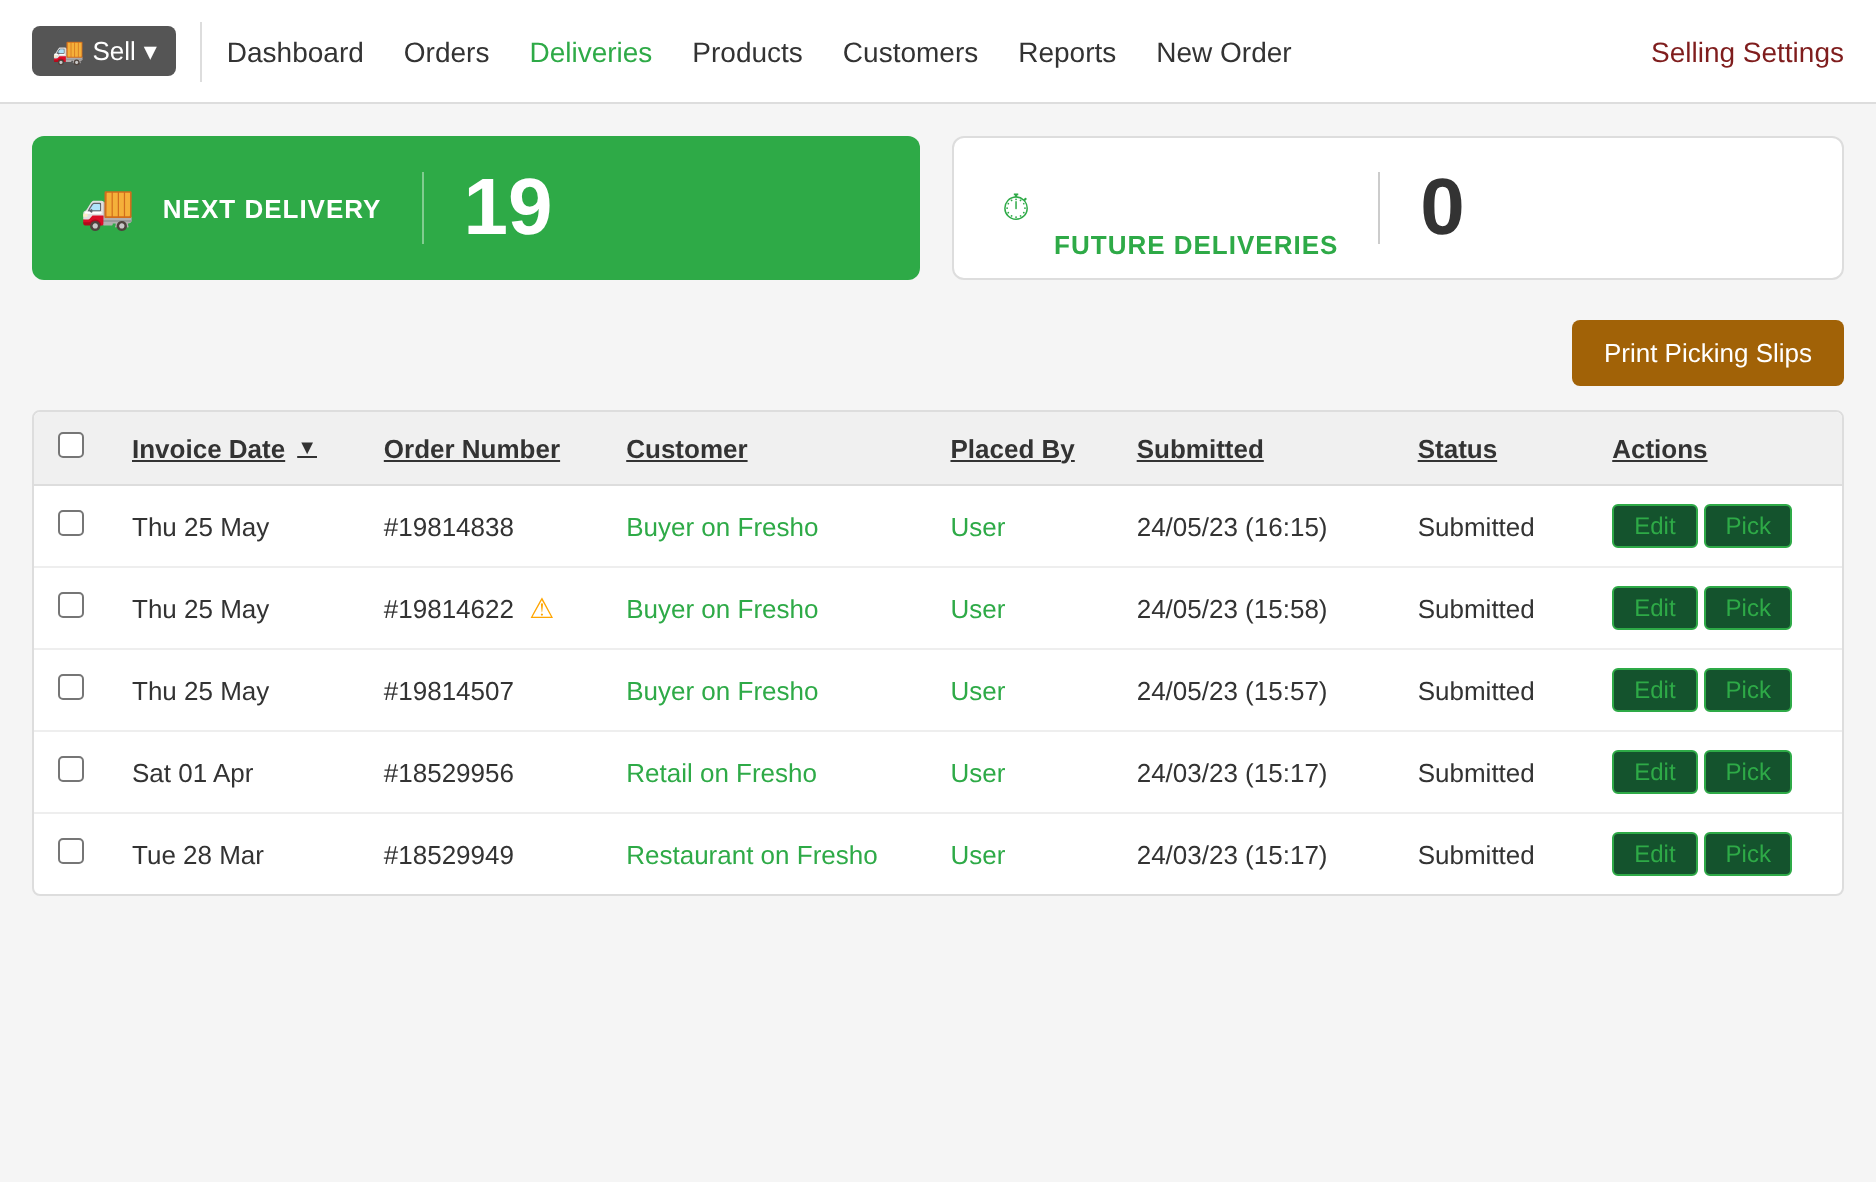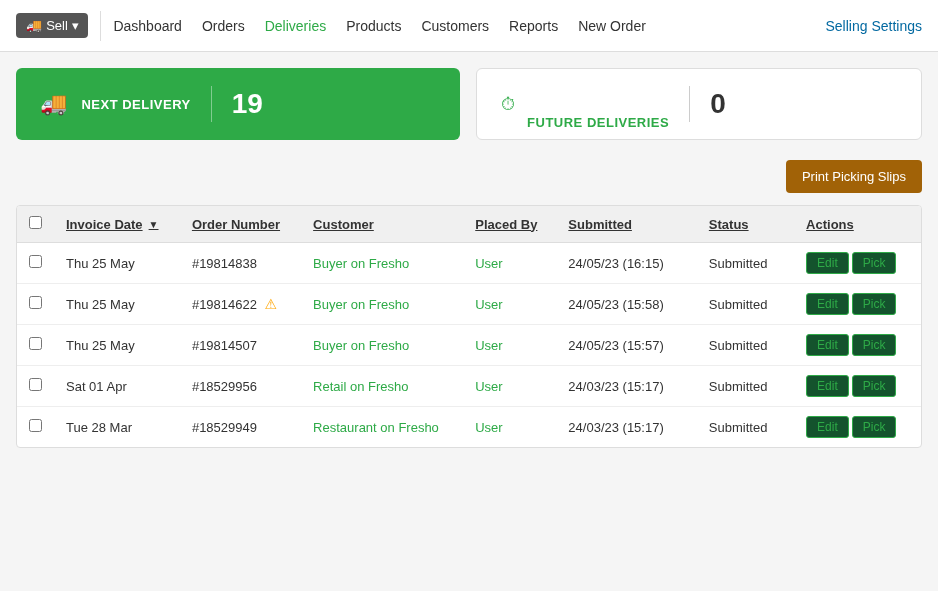--- a/index.html
+++ b/index.html
@@ -40,21 +40,21 @@
     }
     .nav-link {
       color: #333;
       text-decoration: none;
       font-size: 14px;
       padding: 4px 0;
       cursor: pointer;
     }
     .nav-link.active { color: #2eaa47; }
     .nav-settings {
-      color: #0369a1;
+      color: #7f1d1d;
       font-size: 14px;
       cursor: pointer;
     }
 
     
     .main-content {
       padding: 16px;
     }
 
     
@@ -97,21 +97,21 @@
     .stat-divider {
       width: 1px;
       height: 36px;
       background: rgba(255,255,255,0.4);
       margin: 0 20px;
     }
     .stat-card-white .stat-divider {
       background: #ccc;
     }
     .stat-value {
-      font-size: 28px;
+      font-size: 40px;
       font-weight: bold;
     }
     .stat-card-green .stat-value { color: #fff; }
     .stat-card-white .stat-value { color: #333; }
 
     
     .toolbar {
       display: flex;
       justify-content: flex-end;
       margin-bottom: 12px;

